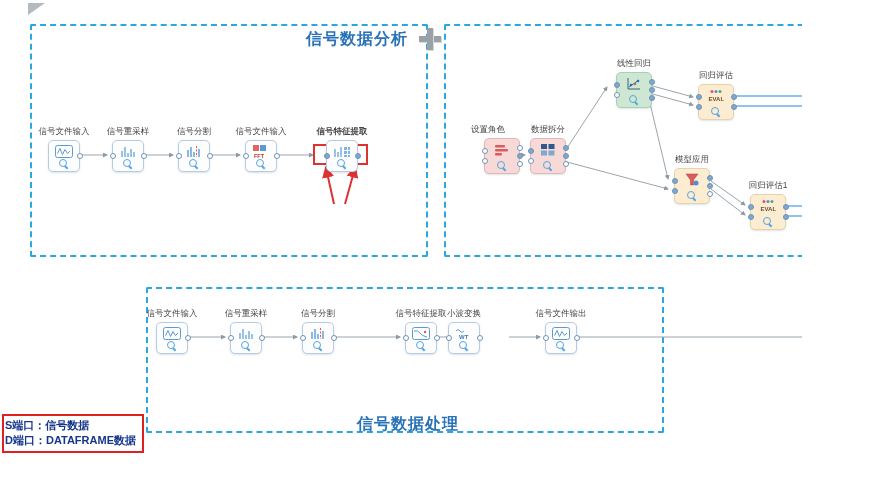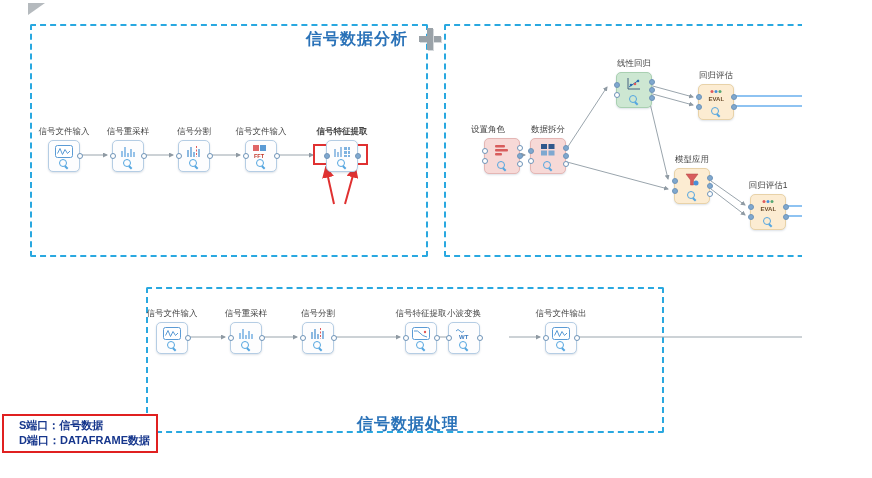--- a/index.html
+++ b/index.html
@@ -39,21 +39,21 @@
 
   .port { position:absolute; width:6px; height:6px; border-radius:50%;
     background:#fff; border:1px solid #6f94b8; }
   .port.in  { left:-3.5px; }
   .port.out { right:-3.5px; }
   .port.filled { background:#7fa8cf; }
 
   svg.overlay { position:absolute; left:0; top:0; pointer-events:none; }
 
   .legend { position:absolute; left:2px; top:414px; border:2px solid #e02020; background:#fff;
-    padding:2px 6px 3px 15px; font-size:11px; font-weight:bold; color:#16368c; line-height:1.35; white-space:nowrap; }
+    padding:2px 6px 3px 1px; font-size:11px; font-weight:bold; color:#16368c; line-height:1.35; white-space:nowrap; }
 </style>
 </head>
 <body>
 
 <div class="stage">
 
   <div class="right-strip"></div>
   <div class="corner-glyph"></div>
 
   <div class="region region-analysis"></div>

